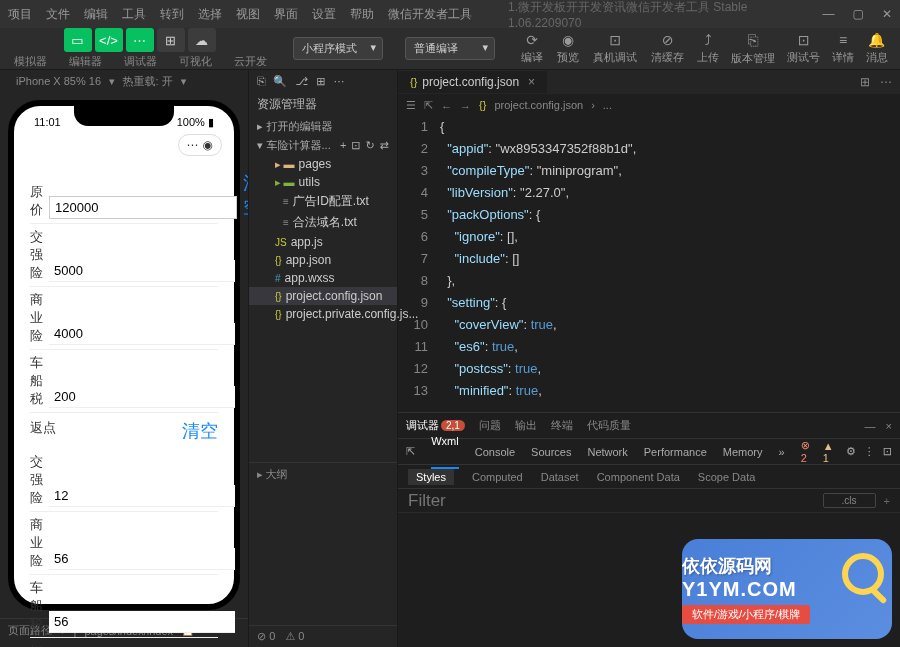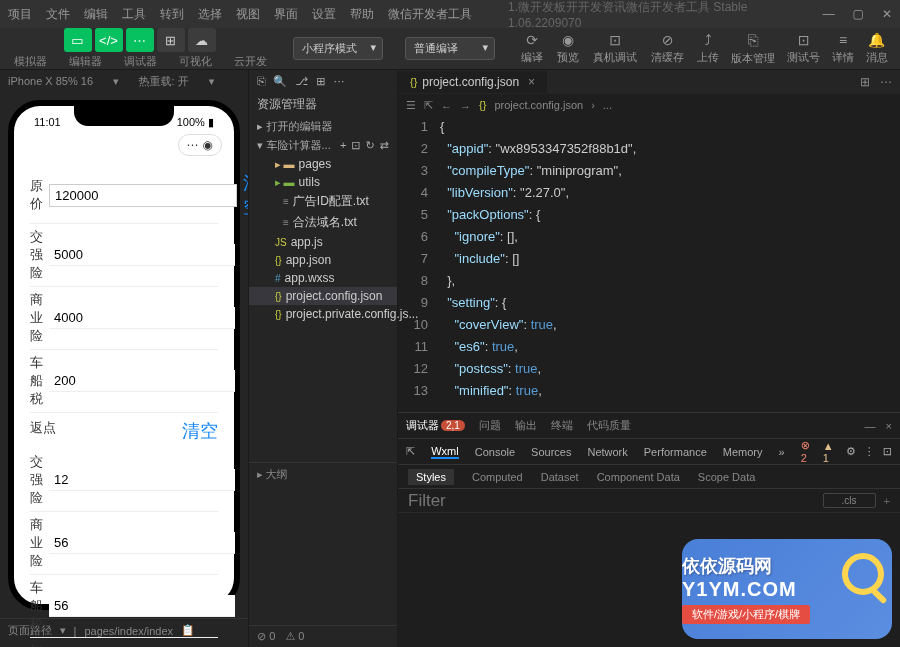--- a/index.html
+++ b/index.html
@@ -15,28 +15,28 @@
 .tool-labels{display:flex;gap:22px;color:#888;font-size:11px;margin-left:2px}
 .dropdown{background:#3c3c3c;border:1px solid #555;color:#ccc;padding:3px 20px 3px 8px;border-radius:3px;font-size:11px;position:relative;min-width:90px}
 .dropdown::after{content:"▾";position:absolute;right:6px}
 .toolbar-right{margin-left:auto;display:flex;gap:12px;align-items:center}
 .tr-btn{display:flex;flex-direction:column;align-items:center;gap:2px;color:#999;font-size:11px}
 .tr-ico{font-size:14px}
 .tool-sect{display:flex;flex-direction:column;align-items:center;gap:2px}
 .tool-sect-row{display:flex;gap:3px}
 .main{display:flex;height:577px}
 .sim-panel{width:248px;background:#252526;display:flex;flex-direction:column}
-.sim-header{height:22px;display:flex;align-items:center;padding:0 8px;color:#888;font-size:11px;gap:20px}
+.sim-header{height:22px;display:flex;align-items:center;padding:0 16px;color:#888;font-size:11px;gap:8px}
 .phone-frame{background:#fff;margin:8px;border-radius:32px;padding:6px;height:510px;position:relative;border:6px solid #000}
 .phone-notch{position:absolute;top:0;left:50%;transform:translateX(-50%);width:100px;height:20px;background:#000;border-radius:0 0 14px 14px;z-index:2}
 .phone-status{display:flex;justify-content:space-between;padding:4px 14px;color:#000;font-size:11px;font-weight:500}
 .capsule{position:absolute;right:12px;top:28px;display:flex;gap:4px;border:1px solid #ddd;border-radius:14px;padding:3px 8px}
 .capsule span{font-size:12px;color:#333}
 .phone-content{padding:34px 10px 10px;color:#333;font-size:13px}
-.form-row{display:flex;align-items:center;gap:6px;padding:4px 0;border-bottom:1px solid #eee}
+.form-row{display:flex;align-items:flex-end;gap:6px;padding:4px 0;border-bottom:1px solid #eee}
 .form-row label{width:42px;color:#333}
 .form-row input{flex:1;border:1px solid #ccc;padding:3px 5px;font-size:13px}
 .flat input{border:none;border-bottom:1px solid #eee}
 .clear-link{color:#1989fa;font-size:18px}
 .sect-head{display:flex;justify-content:space-between;padding:6px 0}
 .sim-footer{height:24px;display:flex;align-items:center;padding:0 8px;color:#888;font-size:11px;gap:8px;border-top:1px solid #333}
 .explorer{width:150px;background:#252526;border-left:1px solid #1a1a1a;border-right:1px solid #1a1a1a;display:flex;flex-direction:column;position:relative}
 .exp-header{height:22px;display:flex;align-items:center;padding:0 8px;color:#aaa;font-size:11px;gap:90px}
 .exp-title{padding:4px 8px;color:#bbb;font-size:12px}
 .exp-section{padding:2px 8px;color:#aaa;font-size:11px;display:flex;align-items:center;gap:4px}
@@ -64,21 +64,21 @@
 .k{color:#9cdcfe}
 .p{color:#d4d4d4}
 .b{color:#569cd6}
 .debug-panel{height:235px;background:#1e1e1e;border-top:1px solid #333;display:flex;flex-direction:column}
 .dp-tabs{height:26px;display:flex;align-items:center;padding:0 8px;gap:14px;font-size:11px;border-bottom:1px solid #333}
 .dp-tab{color:#888;padding:4px 0}
 .dp-tab.act{color:#fff}
 .badge{background:#c74e39;color:#fff;border-radius:8px;padding:0 5px;font-size:10px;margin-left:2px}
 .dp-controls{margin-left:auto;display:flex;gap:10px;color:#888}
 .dp-sub{height:26px;display:flex;align-items:center;padding:0 8px;gap:16px;font-size:11px;border-bottom:1px solid #333;color:#aaa}
-.dp-sub .act{color:#fff;border-bottom:2px solid #1989fa;padding-bottom:0}
+.dp-sub .act{color:#fff;border-bottom:2px solid #1989fa;padding-bottom:20px}
 .dp-sub-right{margin-left:auto;display:flex;gap:8px;align-items:center}
 .warn-badge{color:#e2c08d}
 .err-badge{color:#f48771}
 .dp-sub2{height:24px;display:flex;align-items:center;padding:0 10px;gap:18px;font-size:11px;color:#888;border-bottom:1px solid #333}
 .dp-sub2 .act{background:#333;padding:2px 8px;color:#fff}
 .dp-filter{height:24px;display:flex;align-items:center;padding:0 10px;font-size:11px;color:#666;border-bottom:1px solid #2a2a2a}
 .dp-filter input{background:transparent;border:none;color:#888;flex:1;font-size:17px}
 .cls-btn{color:#888;border:1px solid #444;padding:1px 18px;border-radius:2px;font-size:10px}
 .watermark{position:absolute;right:8px;bottom:8px;width:210px;height:100px;background:linear-gradient(135deg,#4a7fd8,#5b8ee0);border-radius:16px;display:flex;flex-direction:column;align-items:flex-start;justify-content:center;color:#fff;overflow:hidden}
 .wm-title{font-size:18px;font-weight:700;color:#fff;text-shadow:1px 1px 2px rgba(0,0,0,.3)}

